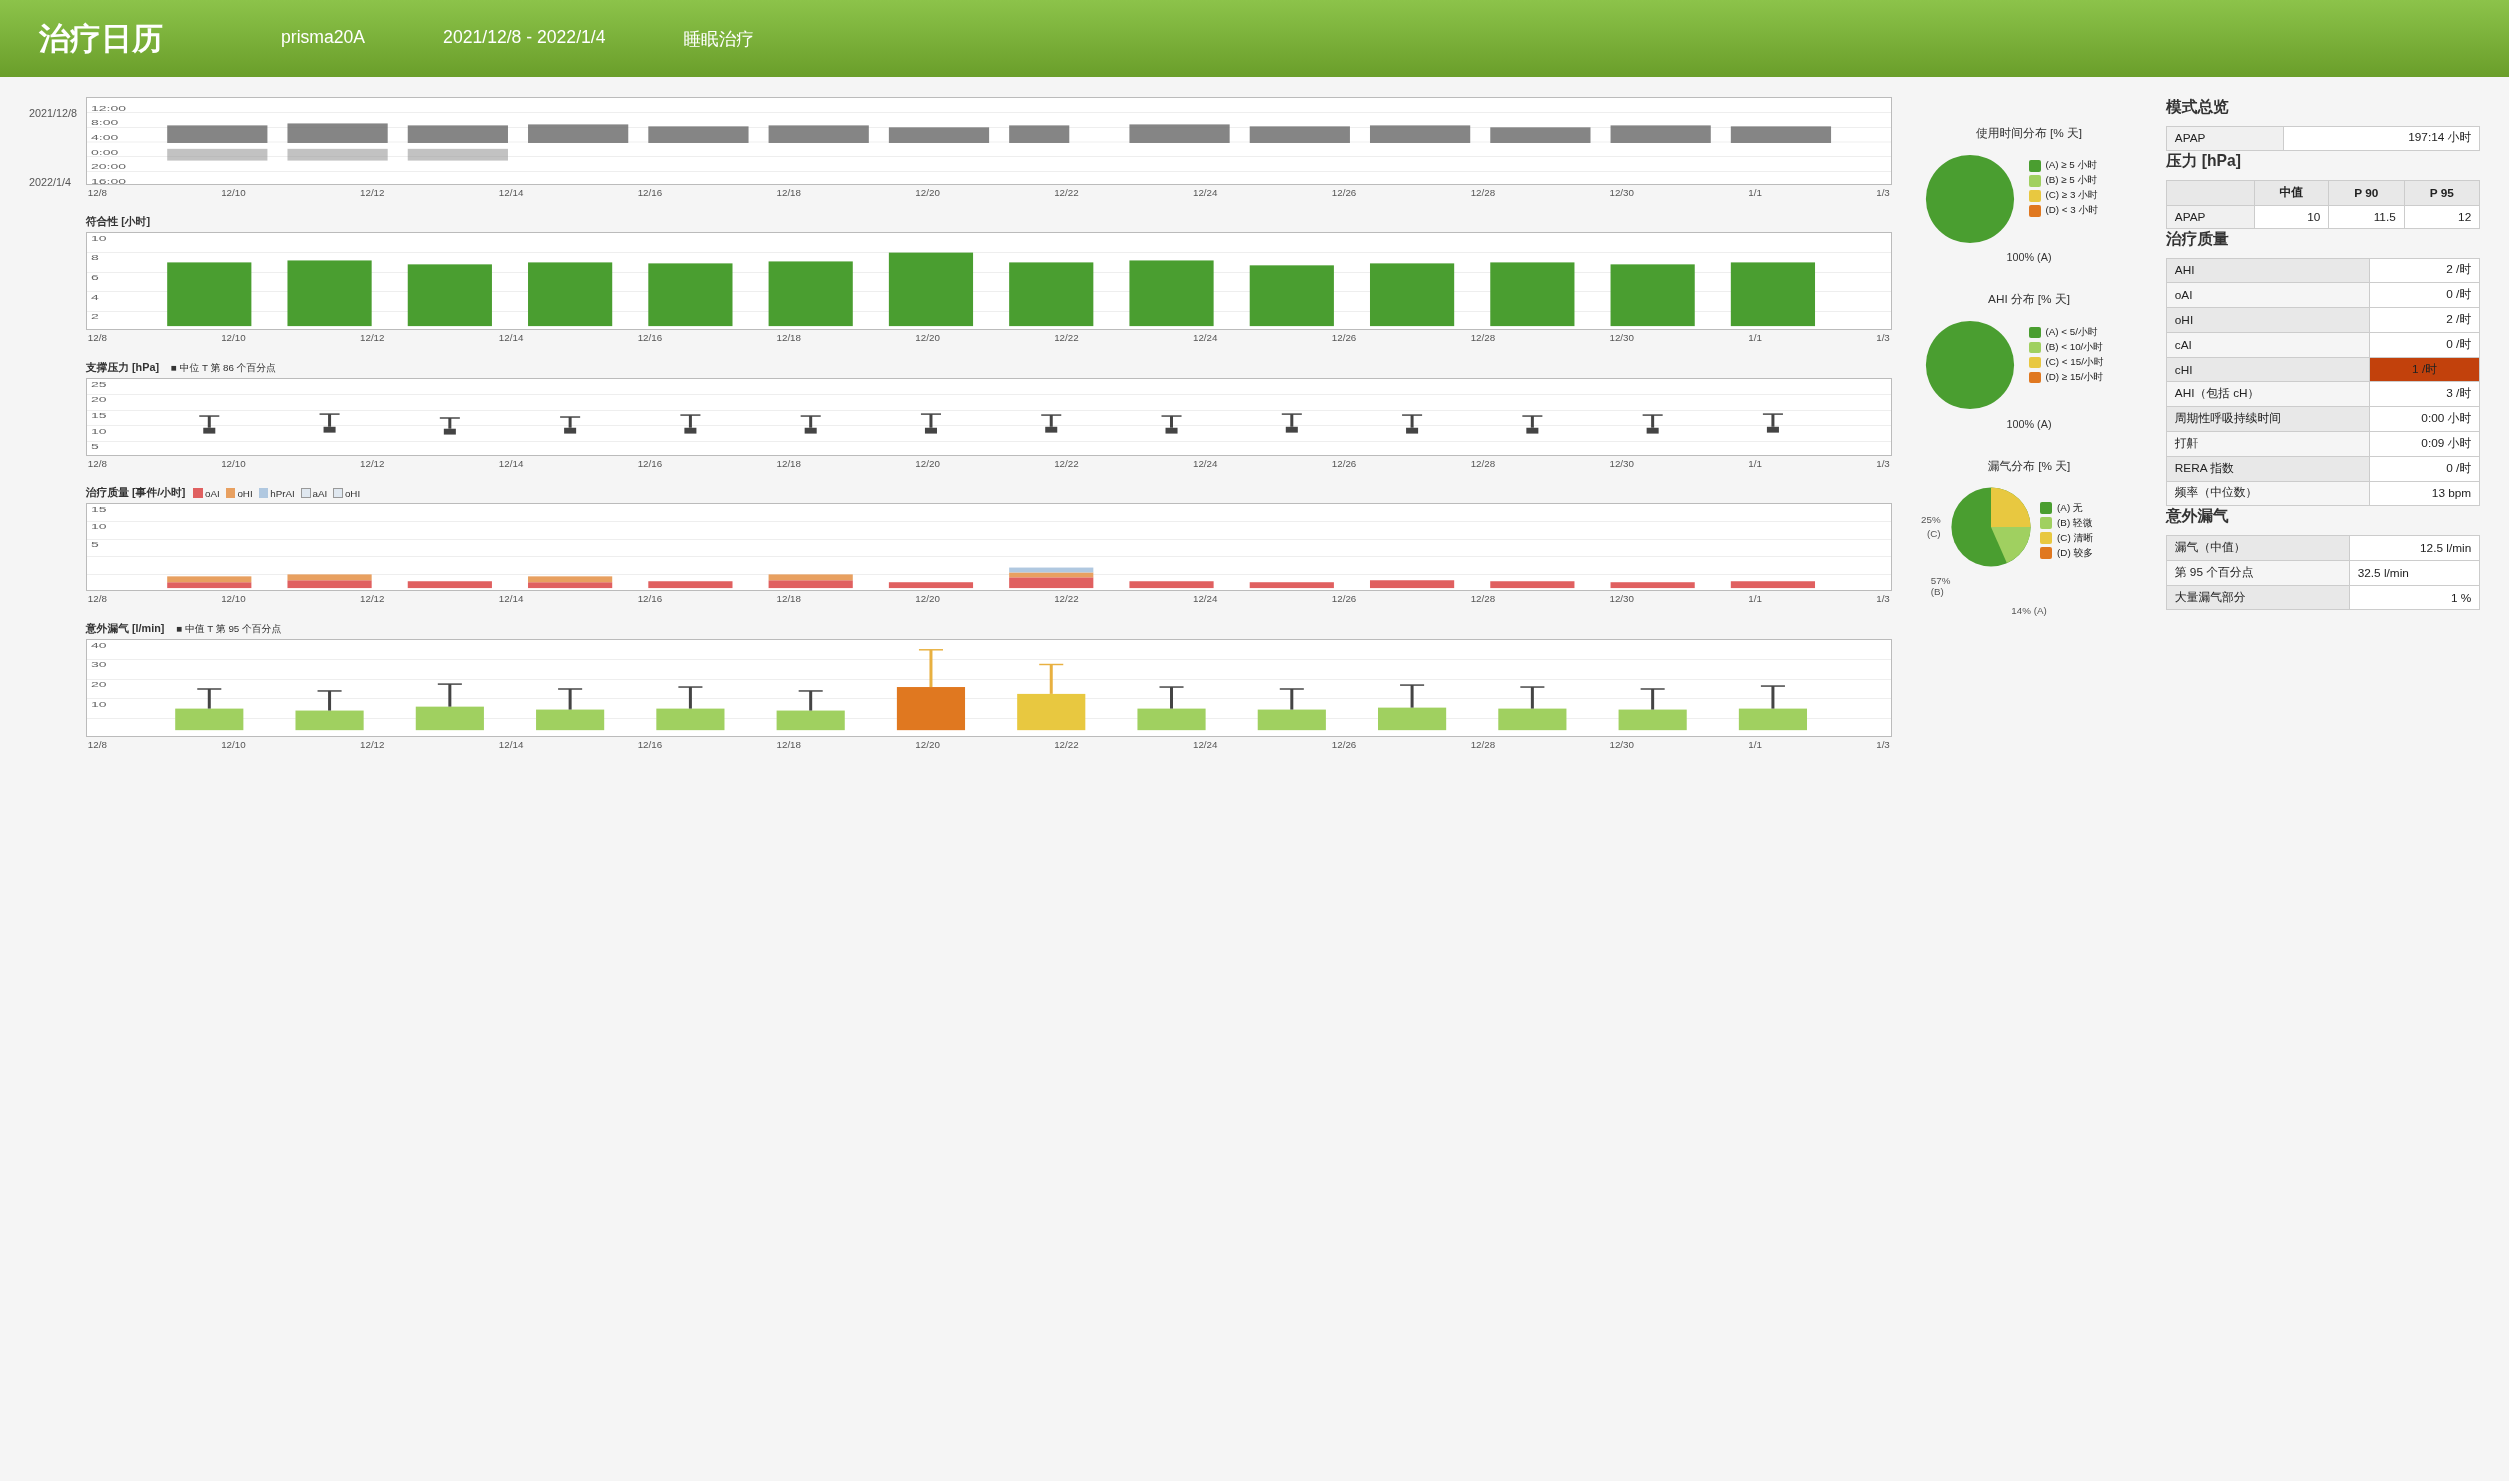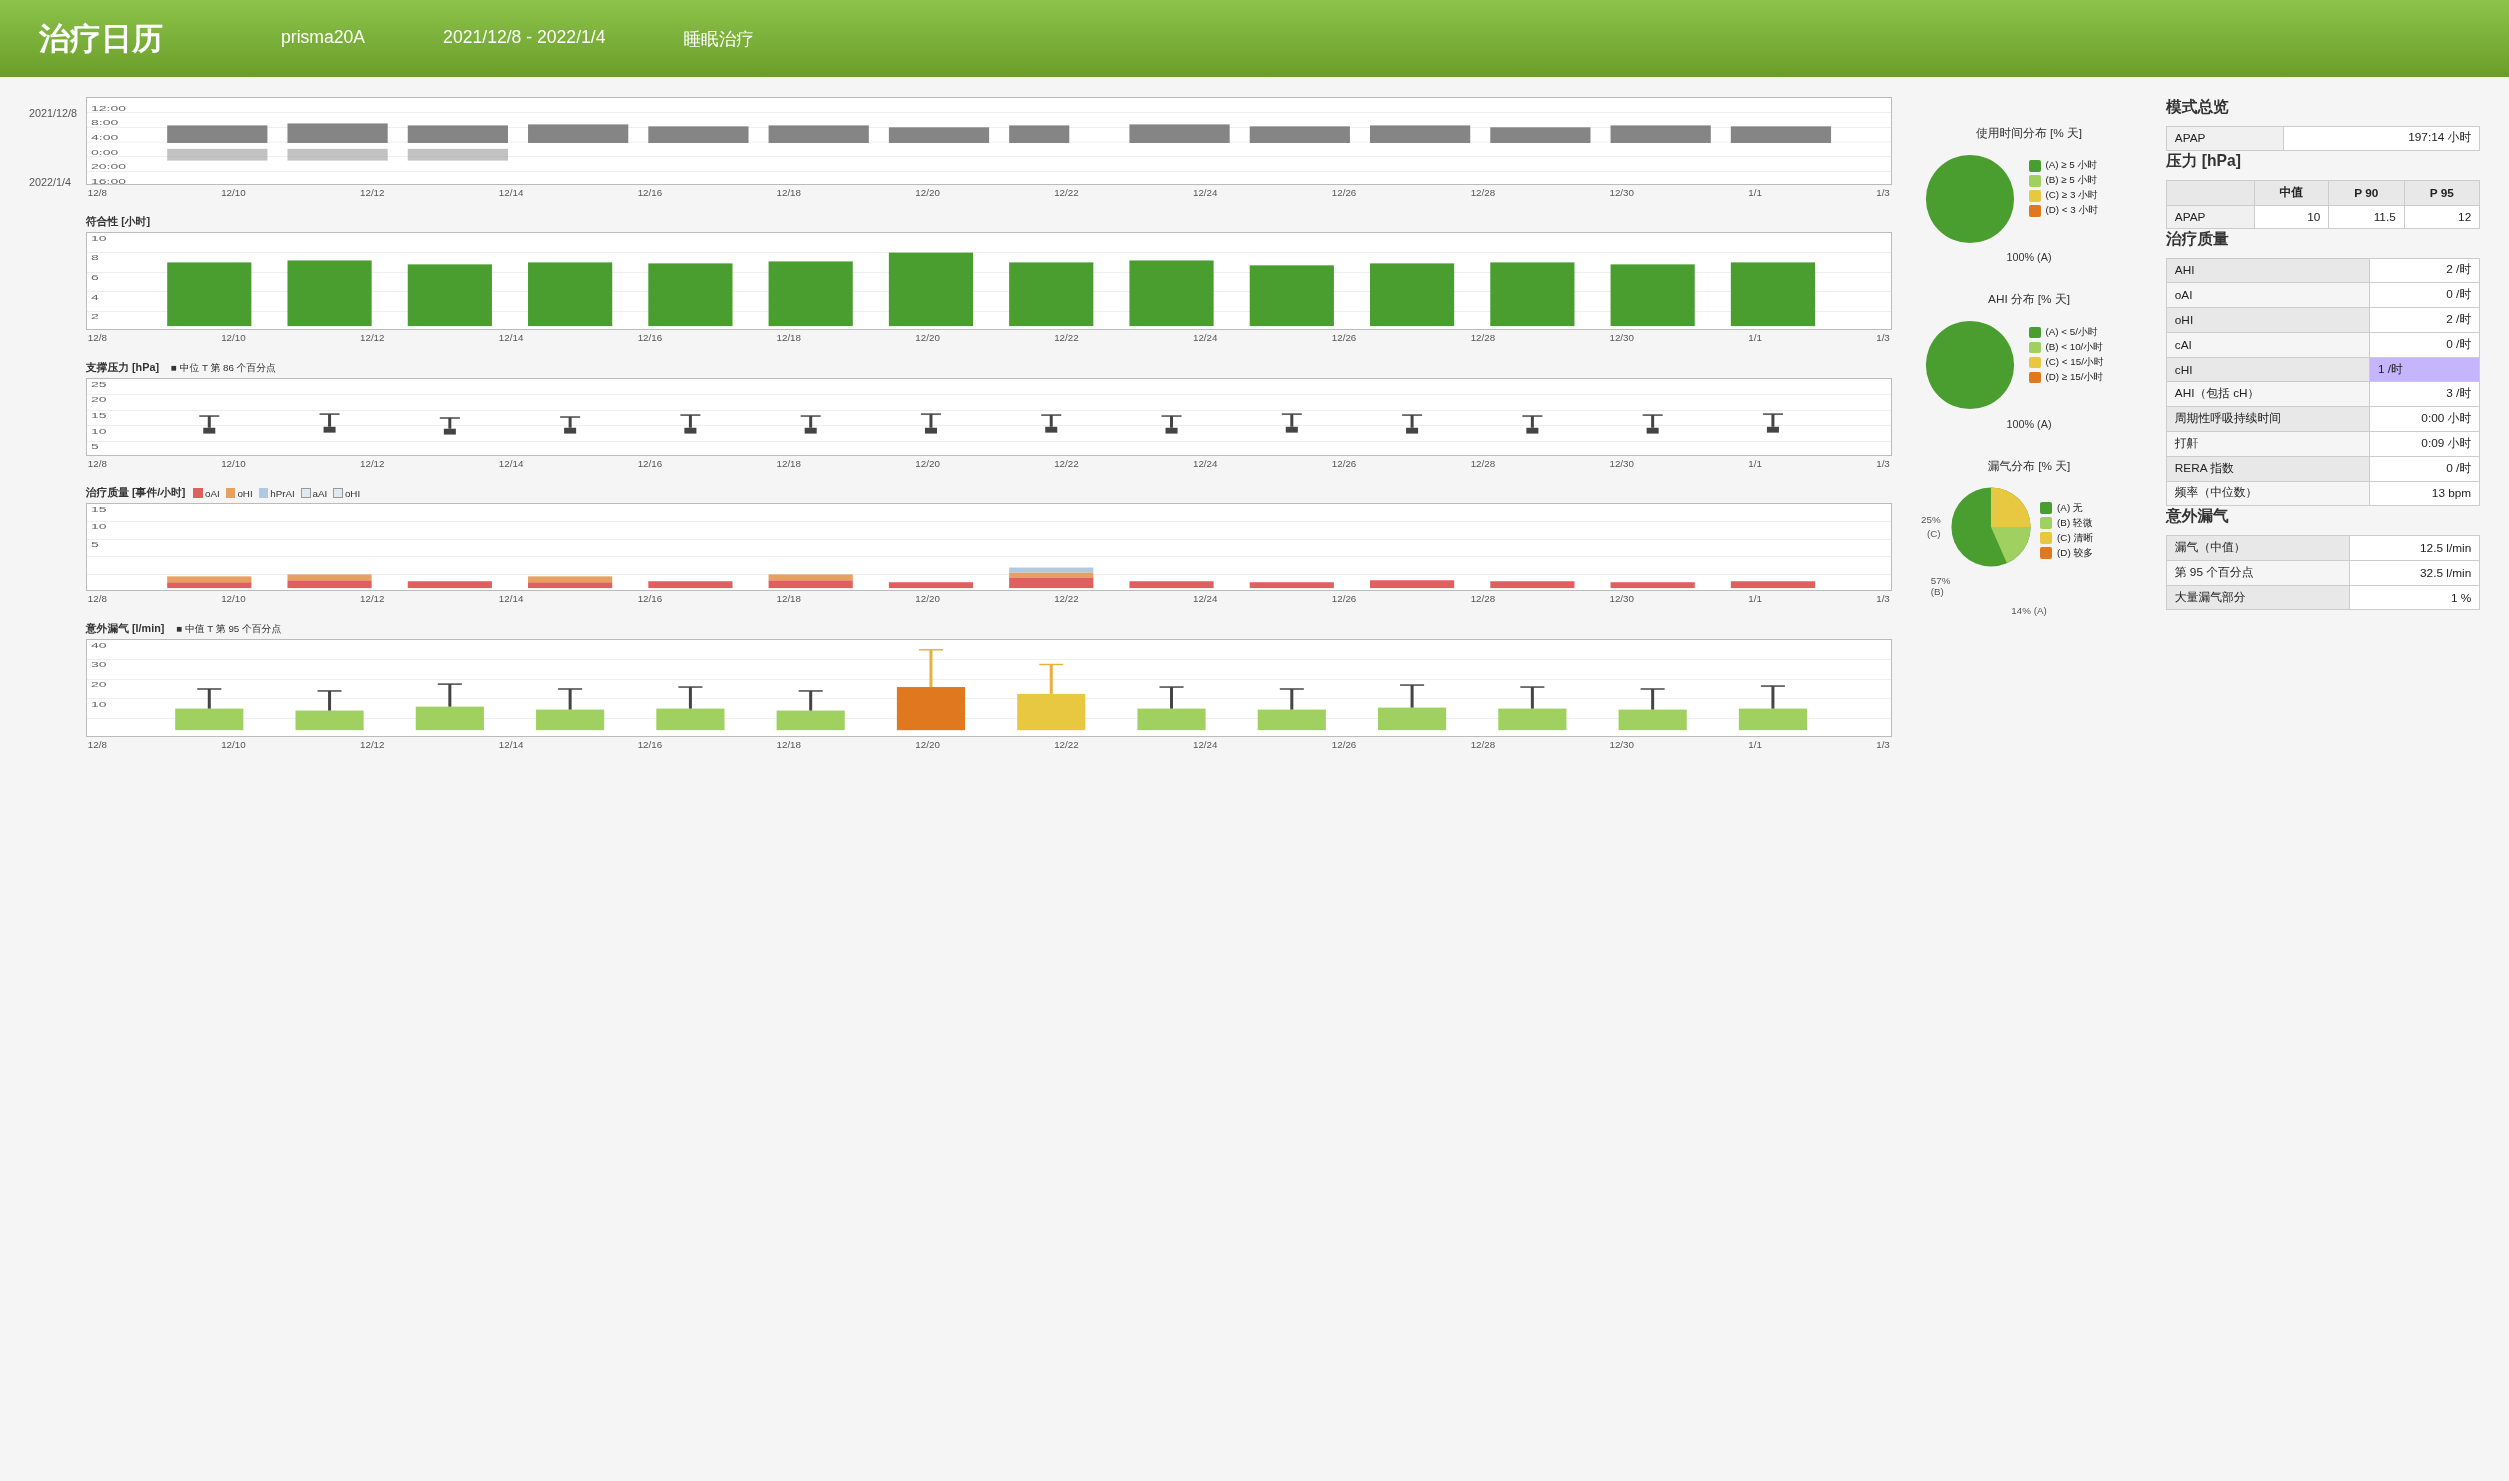--- a/index.html
+++ b/index.html
@@ -648,21 +648,21 @@
             <tr>
               <td style="background:#e8e8e8;">oHI</td>
               <td style="text-align:right;background:#fff;">2 /时</td>
             </tr>
             <tr>
               <td style="background:#f5f5f5;">cAI</td>
               <td style="text-align:right;background:#fff;">0 /时</td>
             </tr>
             <tr>
               <td style="background:#e8e8e8;">cHI</td>
-              <td style="text-align:left;background:#c4b5fd;">1 /时</td>
+              <td style="text-align:center;background:#c2410c;">1 /时</td>
             </tr>
             <tr>
               <td style="background:#f5f5f5;">AHI（包括 cH）</td>
               <td style="text-align:right;background:#fff;">3 /时</td>
             </tr>
             <tr>
               <td style="background:#e8e8e8;">周期性呼吸持续时间</td>
               <td style="text-align:right;background:#fff;">0:00 小时</td>
             </tr>
             <tr>
@@ -684,21 +684,21 @@
     <div>
       <div class="section-title">意外漏气</div>
       <table class="leak-table">
         <tbody id="leak-tbody">
             <tr>
               <td style="background:#e8e8e8;">漏气（中值）</td>
               <td style="text-align:right;background:#fff;">12.5 l/min</td>
             </tr>
             <tr>
               <td style="background:#f5f5f5;">第 95 个百分点</td>
-              <td style="text-align:right;background:#fff;">32.5 l/min</td>
+              <td style="text-align:left;background:#fff;">32.5 l/min</td>
             </tr>
             <tr>
               <td style="background:#e8e8e8;">大量漏气部分</td>
               <td style="text-align:right;background:#fff;">1 %</td>
             </tr>
           </tbody>
       </table>
     </div>
 
   </div>

